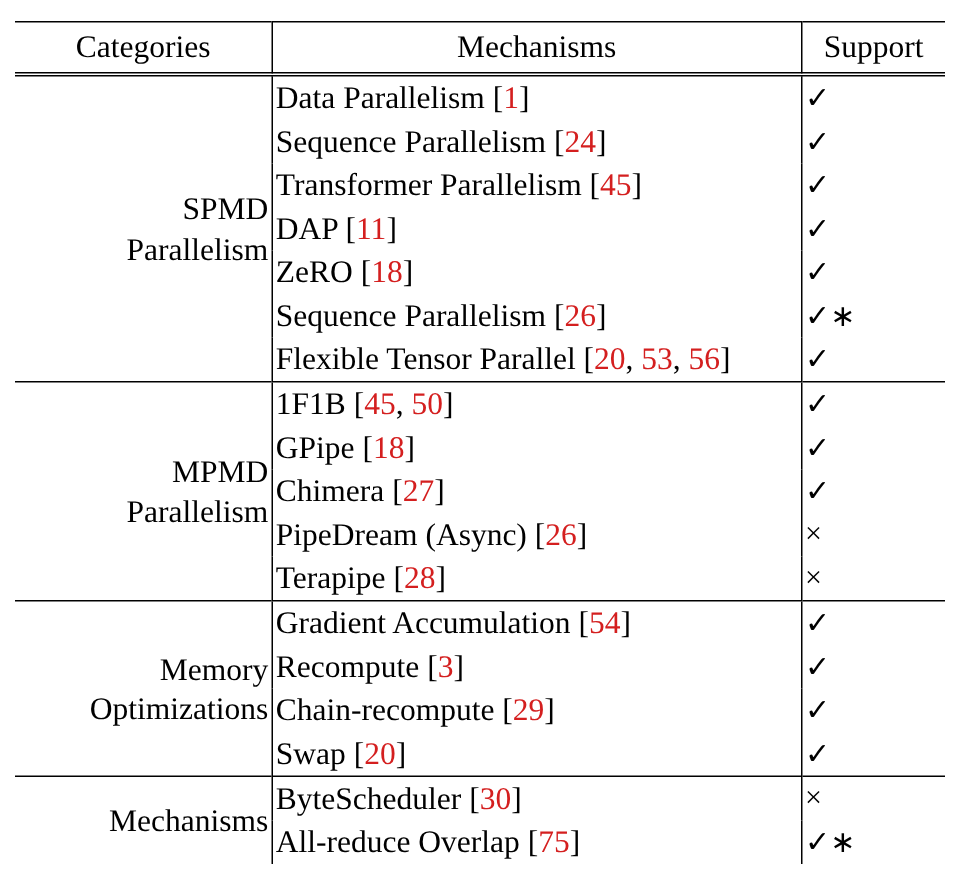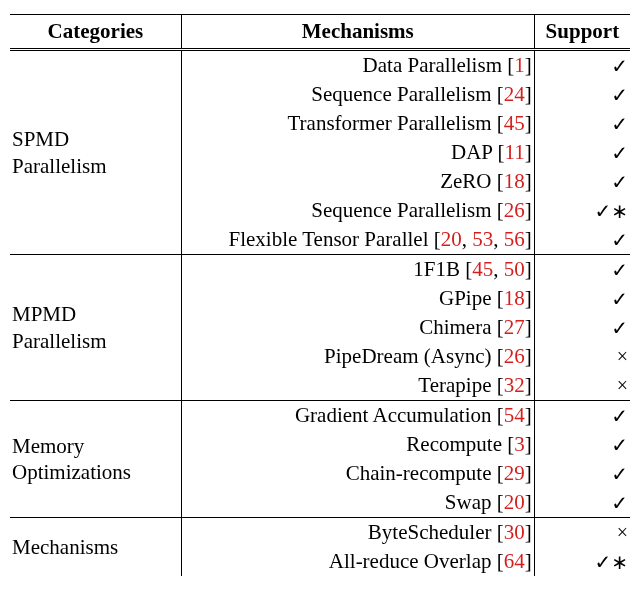--- a/index.html
+++ b/index.html
@@ -14,30 +14,30 @@
   }
   table{
     border-collapse:collapse;
     width:100%;
     table-layout:fixed;
   }
   col.c1{width:170px;}
   col.c2{width:350px;}
   col.c3{width:95px;}
   th{
-    font-weight:bold;
+    font-weight:normal;
     padding:4px 2px 4px 2px;
   }
   td{
     padding:2px 2px 2px 2px;
-    text-align:right;
+    text-align:left;
     vertical-align:middle;
   }
   td.cat{
-    text-align:left;
+    text-align:right;
     line-height:1.25;
   }
   .toprule{border-top:1.4px solid #000;}
   .dhrule{border-top:3px double #000;}
   .midrule{border-top:0.8px solid #000;}
   .vsep{border-right:0.8px solid #000;}
   a.ref{color:#d41f1f;text-decoration:none;}
   .caption{
     padding:10px 4px 0 4px;
     line-height:1.25;
@@ -101,21 +101,21 @@
       </tr>
       <tr>
         <td class="vsep">Chimera [<a class="ref">27</a>]</td>
         <td class="s">✓</td>
       </tr>
       <tr>
         <td class="vsep">PipeDream (Async) [<a class="ref">26</a>]</td>
         <td class="s">×</td>
       </tr>
       <tr>
-        <td class="vsep">Terapipe [<a class="ref">32</a>]</td>
+        <td class="vsep">Terapipe [<a class="ref">28</a>]</td>
         <td class="s">×</td>
       </tr>
       <tr class="midrule">
         <td class="cat vsep" rowspan="4">Memory<br>Optimizations</td>
         <td class="vsep">Gradient Accumulation [<a class="ref">54</a>]</td>
         <td class="s">✓</td>
       </tr>
       <tr>
         <td class="vsep">Recompute [<a class="ref">3</a>]</td>
         <td class="s">✓</td>
@@ -127,21 +127,21 @@
       <tr>
         <td class="vsep">Swap [<a class="ref">20</a>]</td>
         <td class="s">✓</td>
       </tr>
       <tr class="midrule">
         <td class="cat vsep" rowspan="2">Mechanisms</td>
         <td class="vsep">ByteScheduler [<a class="ref">30</a>]</td>
         <td class="s">×</td>
       </tr>
       <tr>
-        <td class="vsep">All-reduce Overlap [<a class="ref">64</a>]</td>
+        <td class="vsep">All-reduce Overlap [<a class="ref">75</a>]</td>
         <td class="s">✓∗</td>
       </tr>
     </tbody>
 </table>
 
 <div class="caption">
   <span>Table 1: </span><span>The common training parallelization plans (✓ denotes</span>
 </div>
 
 </body></html>

